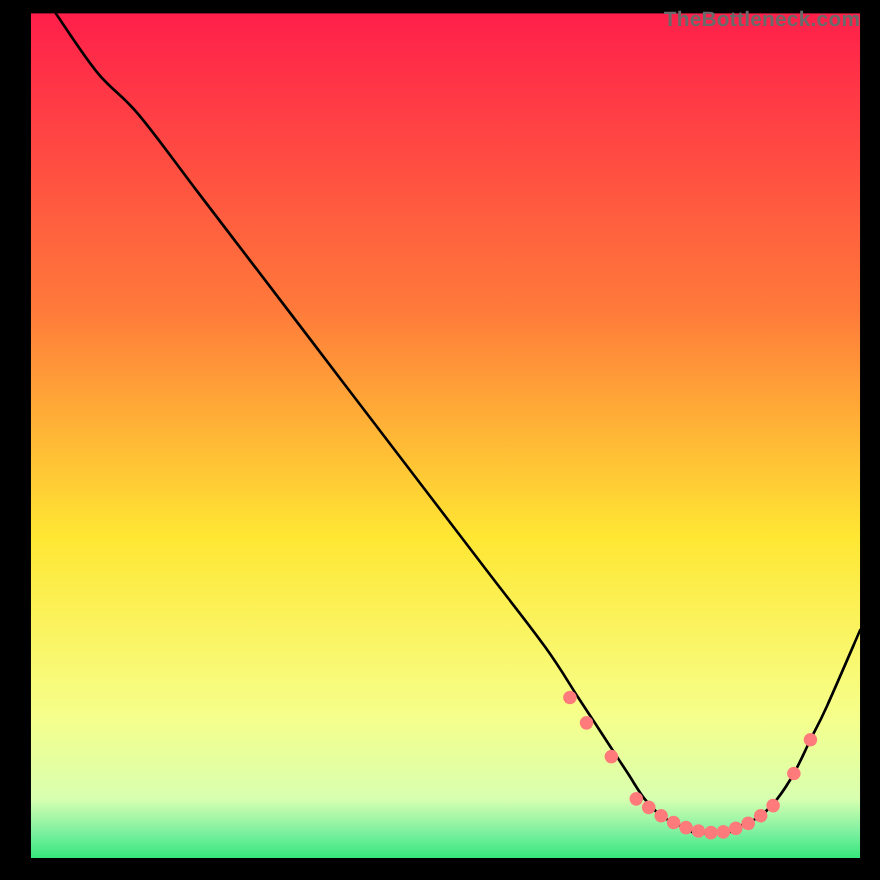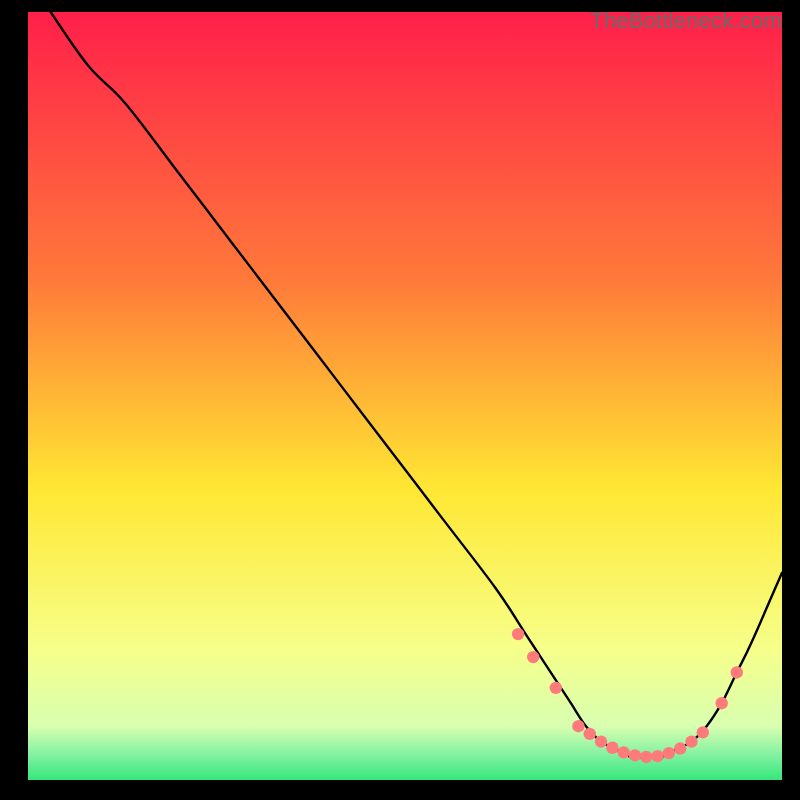--- a/index.html
+++ b/index.html
@@ -24,22 +24,22 @@
     left: 0;
     top: 0;
     width: 754px;
     height: 768px;
   }
   .watermark {
     position: absolute;
     top: 8px;
     right: 18px;
     color: #6b6a6a;
-    font-size: 22px;
-    font-weight: 400;
+    font-size: 19px;
+    font-weight: 700;
     letter-spacing: 0.2px;
     z-index: 20;
   }
 </style>
 </head>
 <body>
 
 <div class="frame">
   <svg class="plot" viewBox="0 0 754 768" preserveAspectRatio="none">
     <defs>

